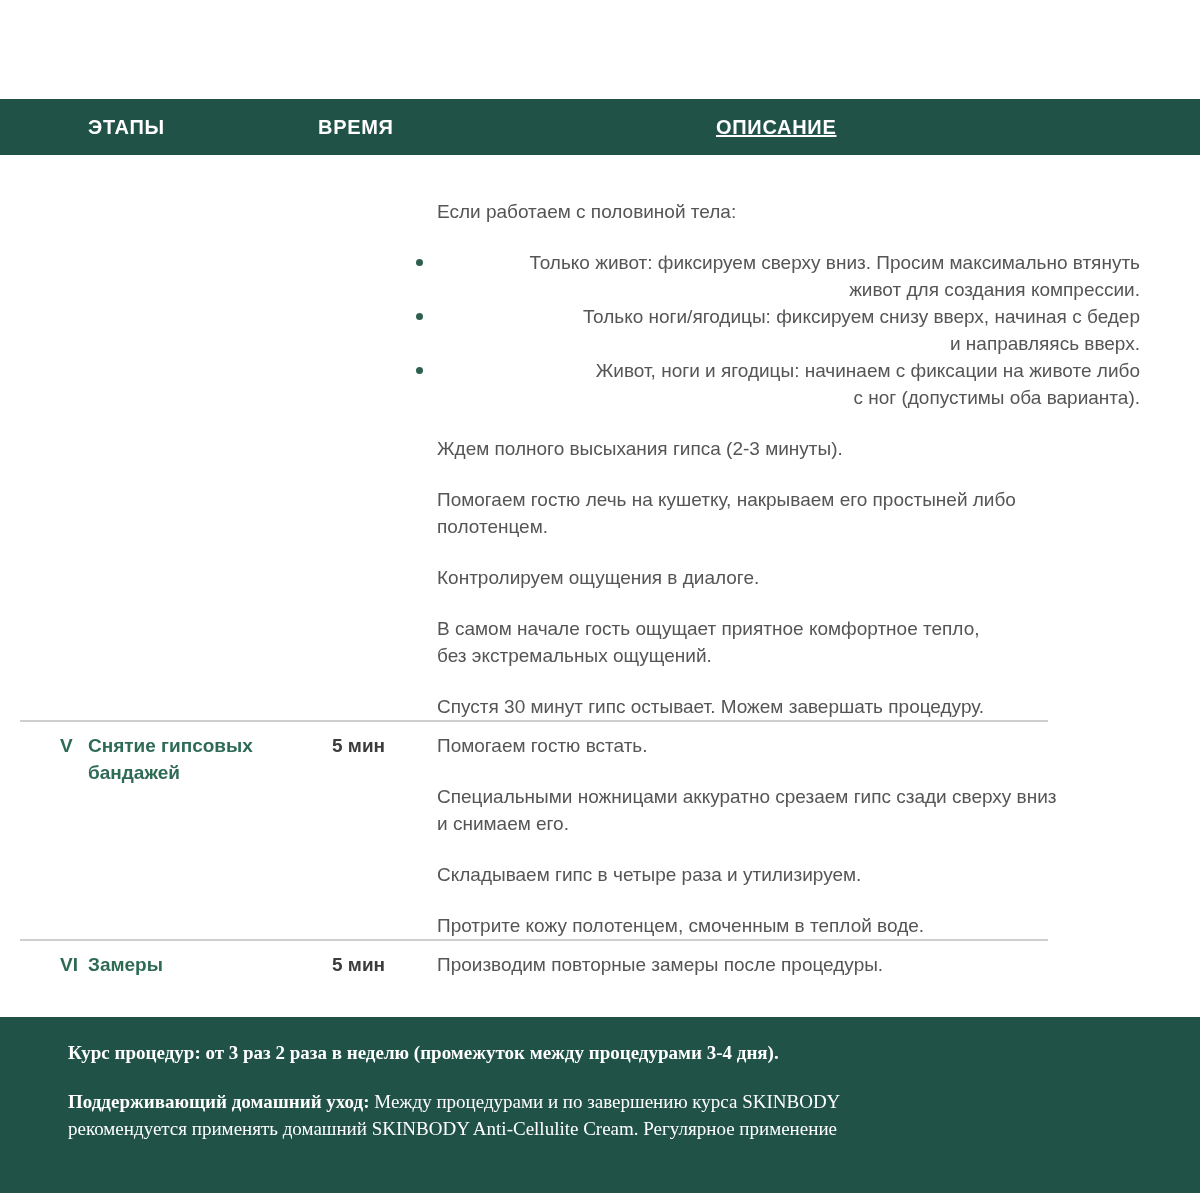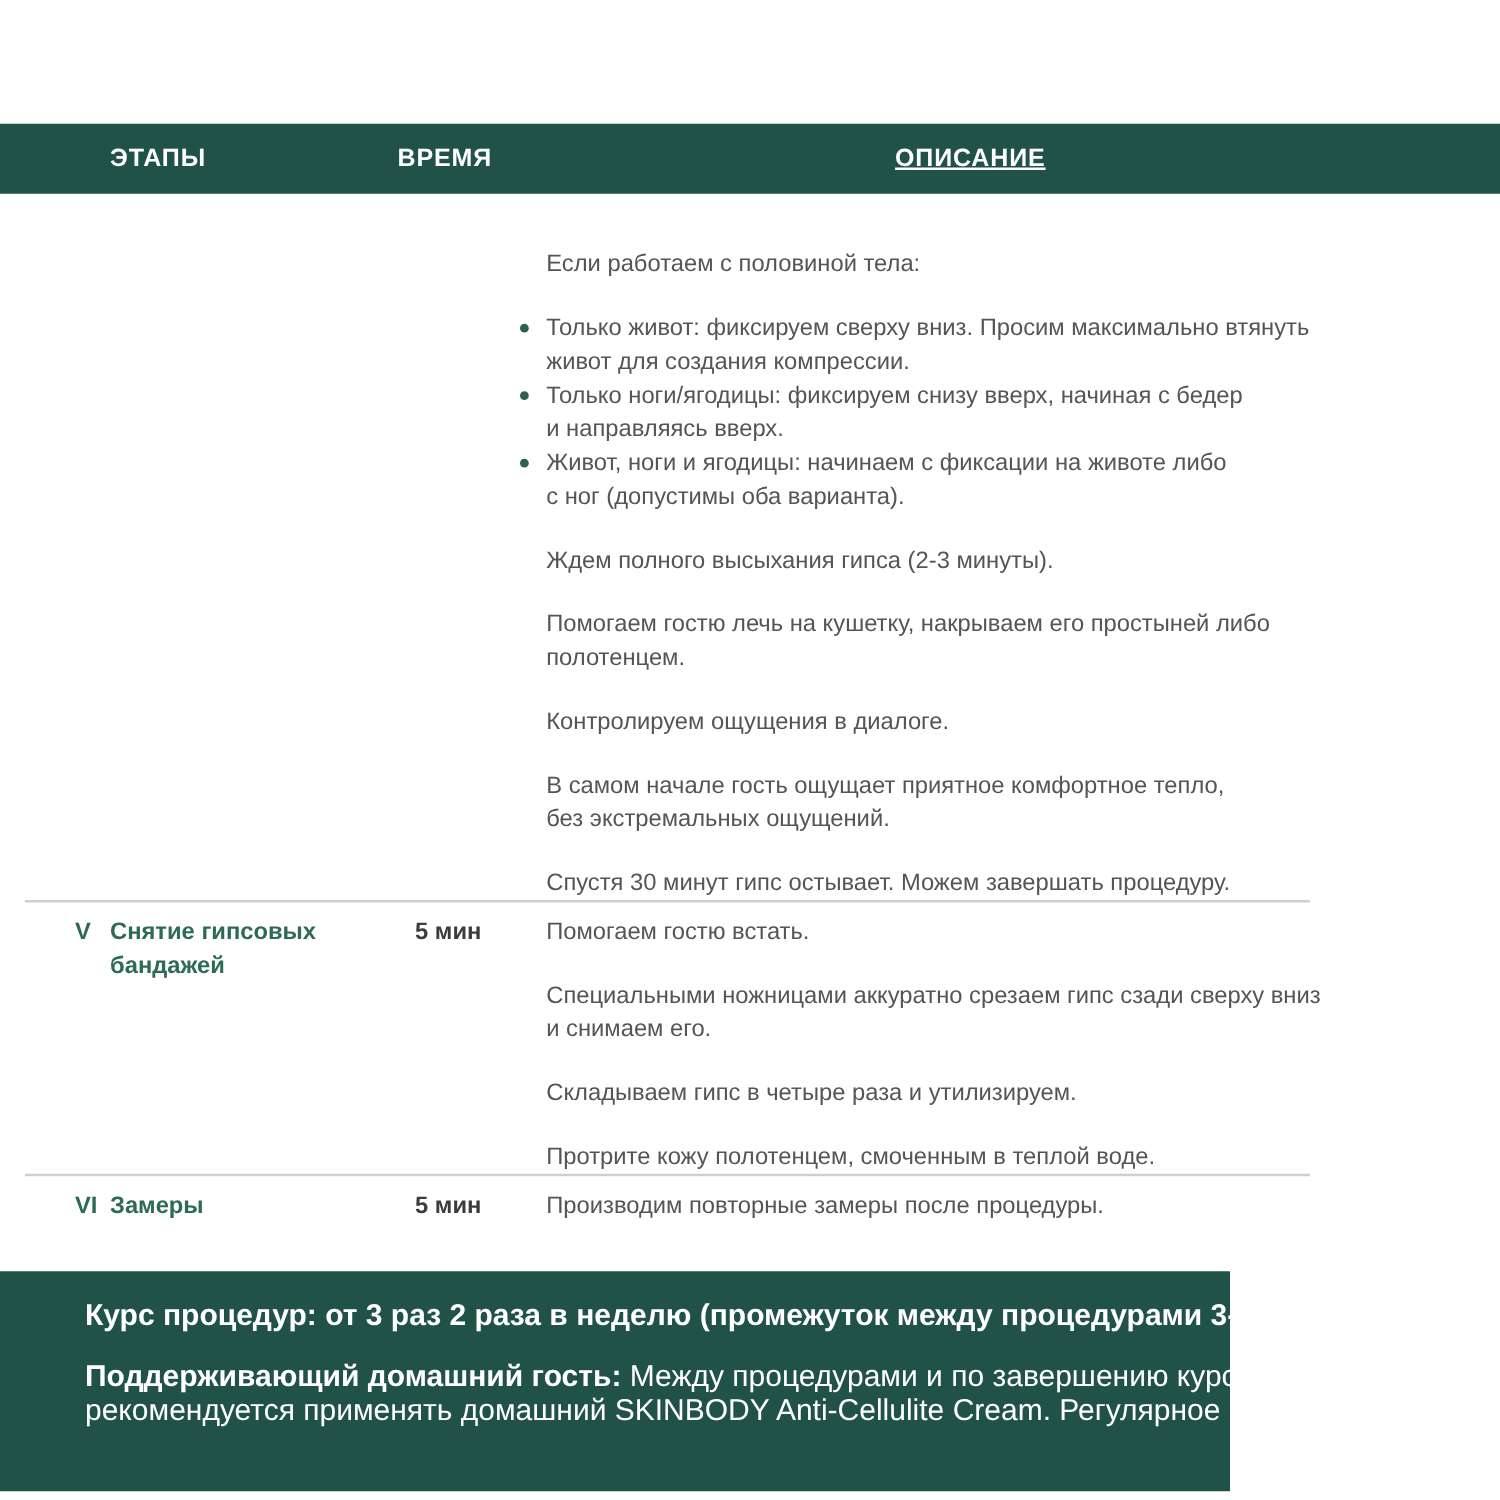--- a/index.html
+++ b/index.html
@@ -42,39 +42,39 @@
   }
   .time {
     color: var(--time-text, #3C3C3C);
     font-weight: 700; font-size: 19px; line-height: 27px;
   }
   .c-desc { font-size: 19px; line-height: 27px; color: var(--body-text, #555555); }
 
   .para + .para, .para + .bullets, .bullets + .para { margin-top: 24px; }
   .line { white-space: nowrap; }
 
-  .bullet-item { position: relative; }
+  .bullet-item { position: relative; text-align: right; }
   .bullet-dot {
     position: absolute; left: -21px; top: 10px;
     width: 7px; height: 7px; border-radius: 50%;
     background: var(--bullet-green, #2E604F);
   }
 
   .divider {
     height: 0; border-top: 2px solid var(--divider-gray, #CFCFCF);
     margin: 0 20px;
   }
 
   
   .footer {
-    position: absolute; top: 1017px; left: 0; width: 984px; height: 176px;
+    position: absolute; top: 1017px; left: 0; width: 1200px; height: 176px;
     background: var(--brand-green, #215247);
     color: #ffffff;
     padding: 22px 68px 0;
-    font-size: 24px; line-height: 27px;
+    font-size: 19px; line-height: 27px; font-family: Liberation Serif, serif;
   }
   .f-bold { font-weight: 700; }
   .f-para { margin-top: 22px; }
 </style>
 </head>
 <body>
 
 <div class="page">
 
   <div class="header-bar">
@@ -168,20 +168,20 @@
         </div>
       </div>
     </div>
 
   </div>
 
   <div class="footer">
     <div class="line f-bold">Курс процедур: от 3 раз 2 раза в неделю (промежуток между процедурами 3-4 дня).</div>
     <div class="f-para">
       <div class="line">
-        <span class="f-bold">Поддерживающий домашний гость:</span>
+        <span class="f-bold">Поддерживающий домашний уход:</span>
         <span>Между процедурами и по завершению курса SKINBODY</span>
       </div>
       <div class="line">рекомендуется применять домашний SKINBODY Anti-Cellulite Cream. Регулярное применение</div>
     </div>
   </div>
 
 </div>
 
 </body></html>

